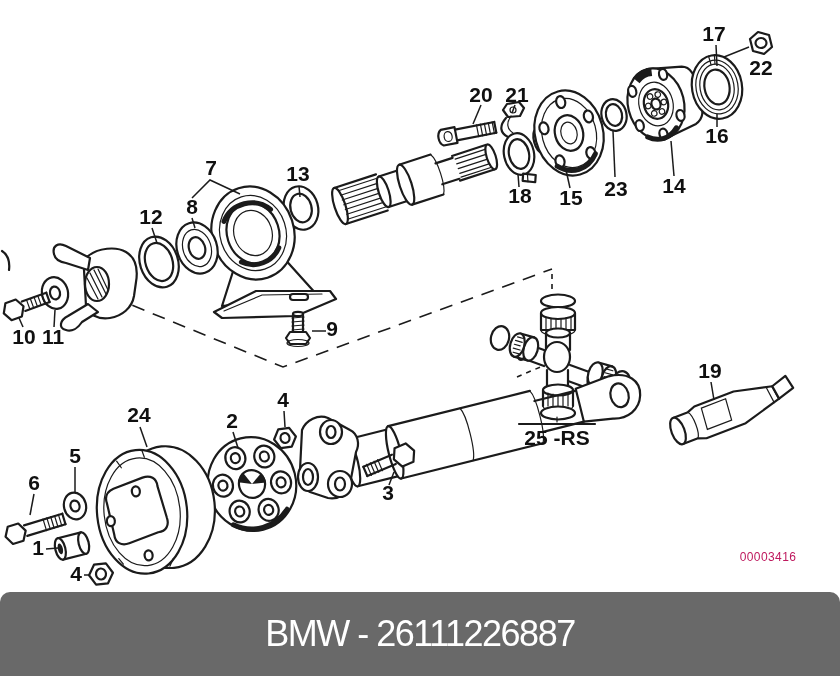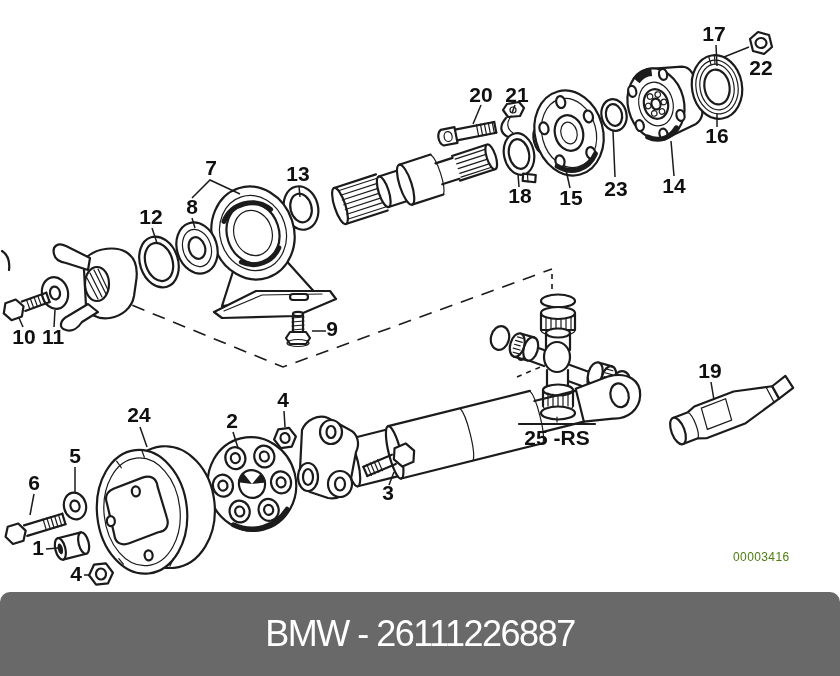--- a/index.html
+++ b/index.html
@@ -9,21 +9,21 @@
   .ln  {fill:none;stroke:#1b1b1b;stroke-width:2.2;stroke-linecap:round;stroke-linejoin:round;}
   .lnw {fill:#ffffff;stroke:#1b1b1b;stroke-width:2.2;stroke-linecap:round;stroke-linejoin:round;}
   .thin{fill:none;stroke:#1b1b1b;stroke-width:1.2;stroke-linecap:round;}
   .leader{fill:none;stroke:#1b1b1b;stroke-width:1.5;}
   .dash{fill:none;stroke:#1b1b1b;stroke-width:1.6;stroke-dasharray:13 9;}
   .dash2{fill:none;stroke:#1b1b1b;stroke-width:1.6;stroke-dasharray:5 5;}
   .dark{fill:#1b1b1b;stroke:none;}
   .shade{fill:none;stroke:#1b1b1b;stroke-width:5;stroke-linecap:round;}
   .callout{font:bold 21px "Liberation Sans",sans-serif;fill:#101010;text-anchor:middle;}
   .code{position:absolute;left:733px;top:550px;width:70px;font:12px "Liberation Sans",sans-serif;
-        color:#4d7c0f;letter-spacing:.4px;}
+        color:#be185d;letter-spacing:.4px;text-align:center;}
   .footer{position:absolute;left:0;bottom:0;width:840px;height:84px;background:#696969;
           border-radius:10px 10px 0 0;display:flex;align-items:center;justify-content:center;}
   .footer span{color:#ffffff;font:36px "Liberation Sans",sans-serif;letter-spacing:-1.5px;}
 </style>
 </head>
 <body>
 
 <div class="stage">
 
 <svg width="840" height="592" viewBox="0 0 840 592">

